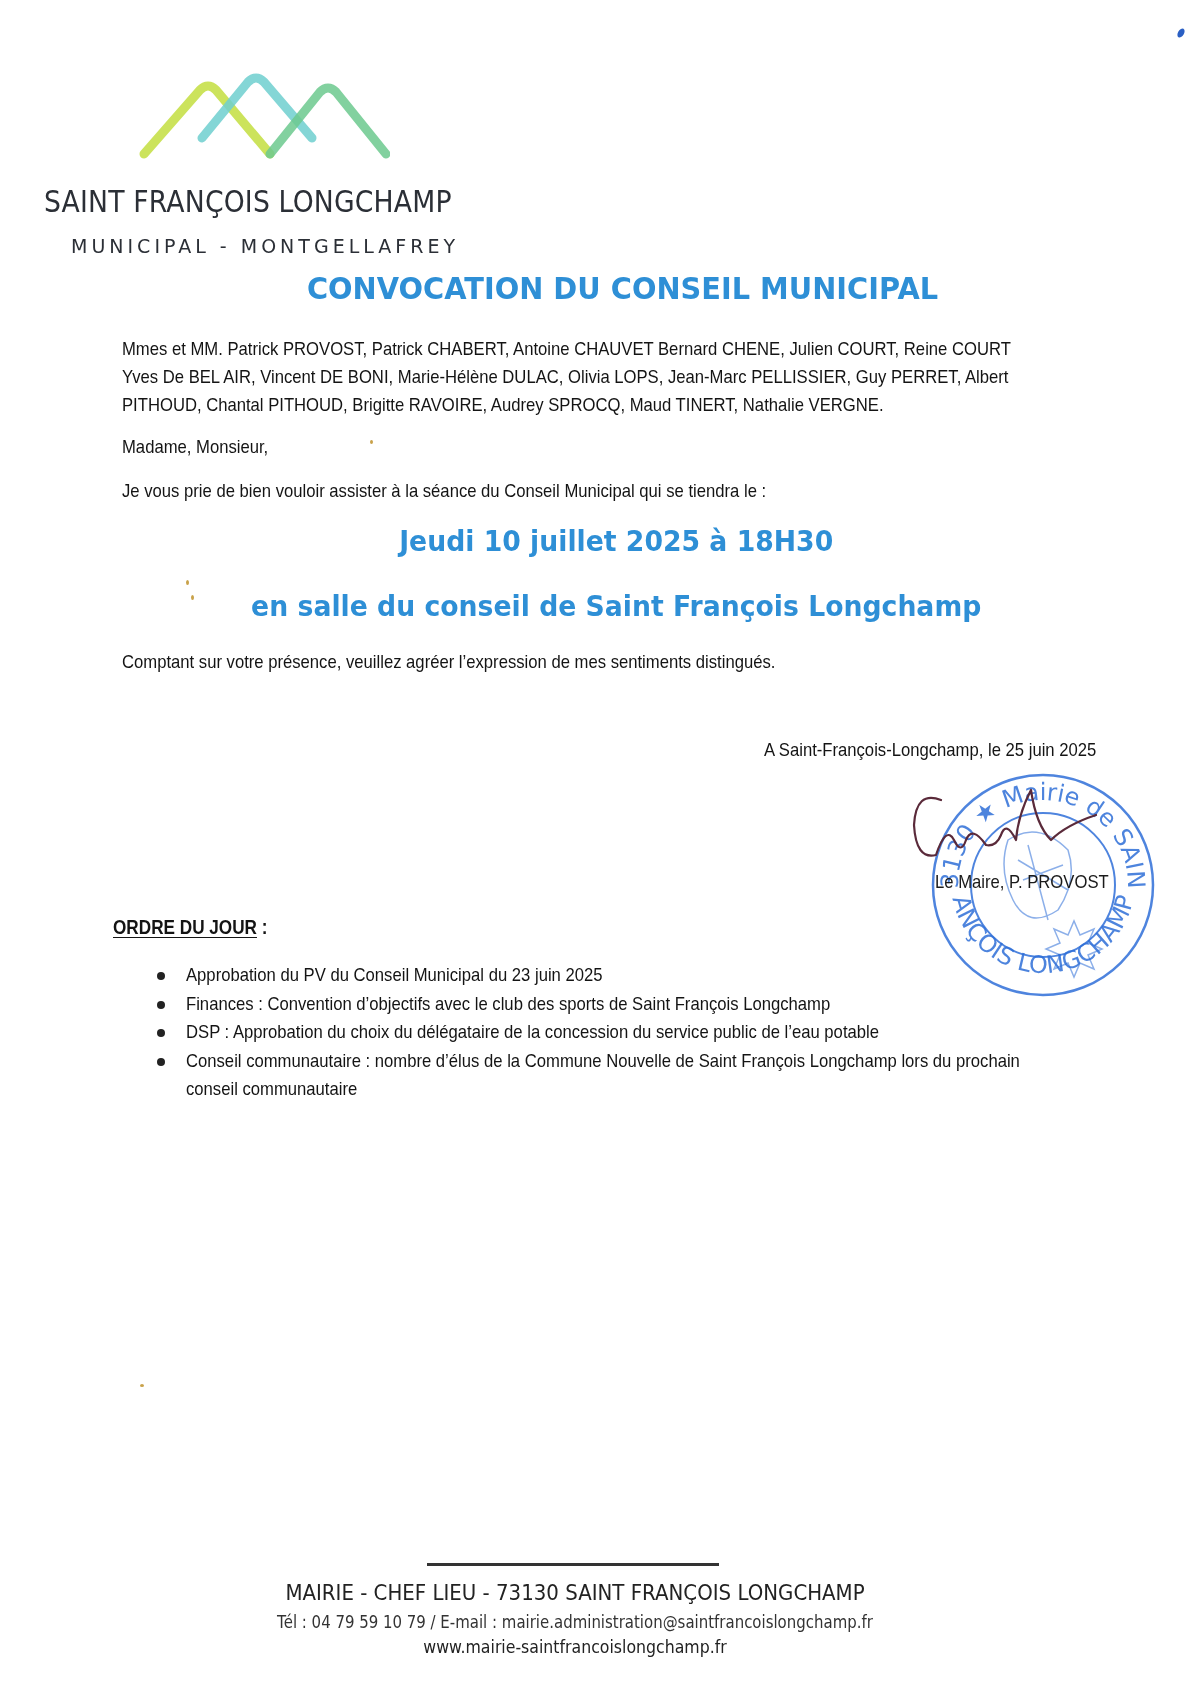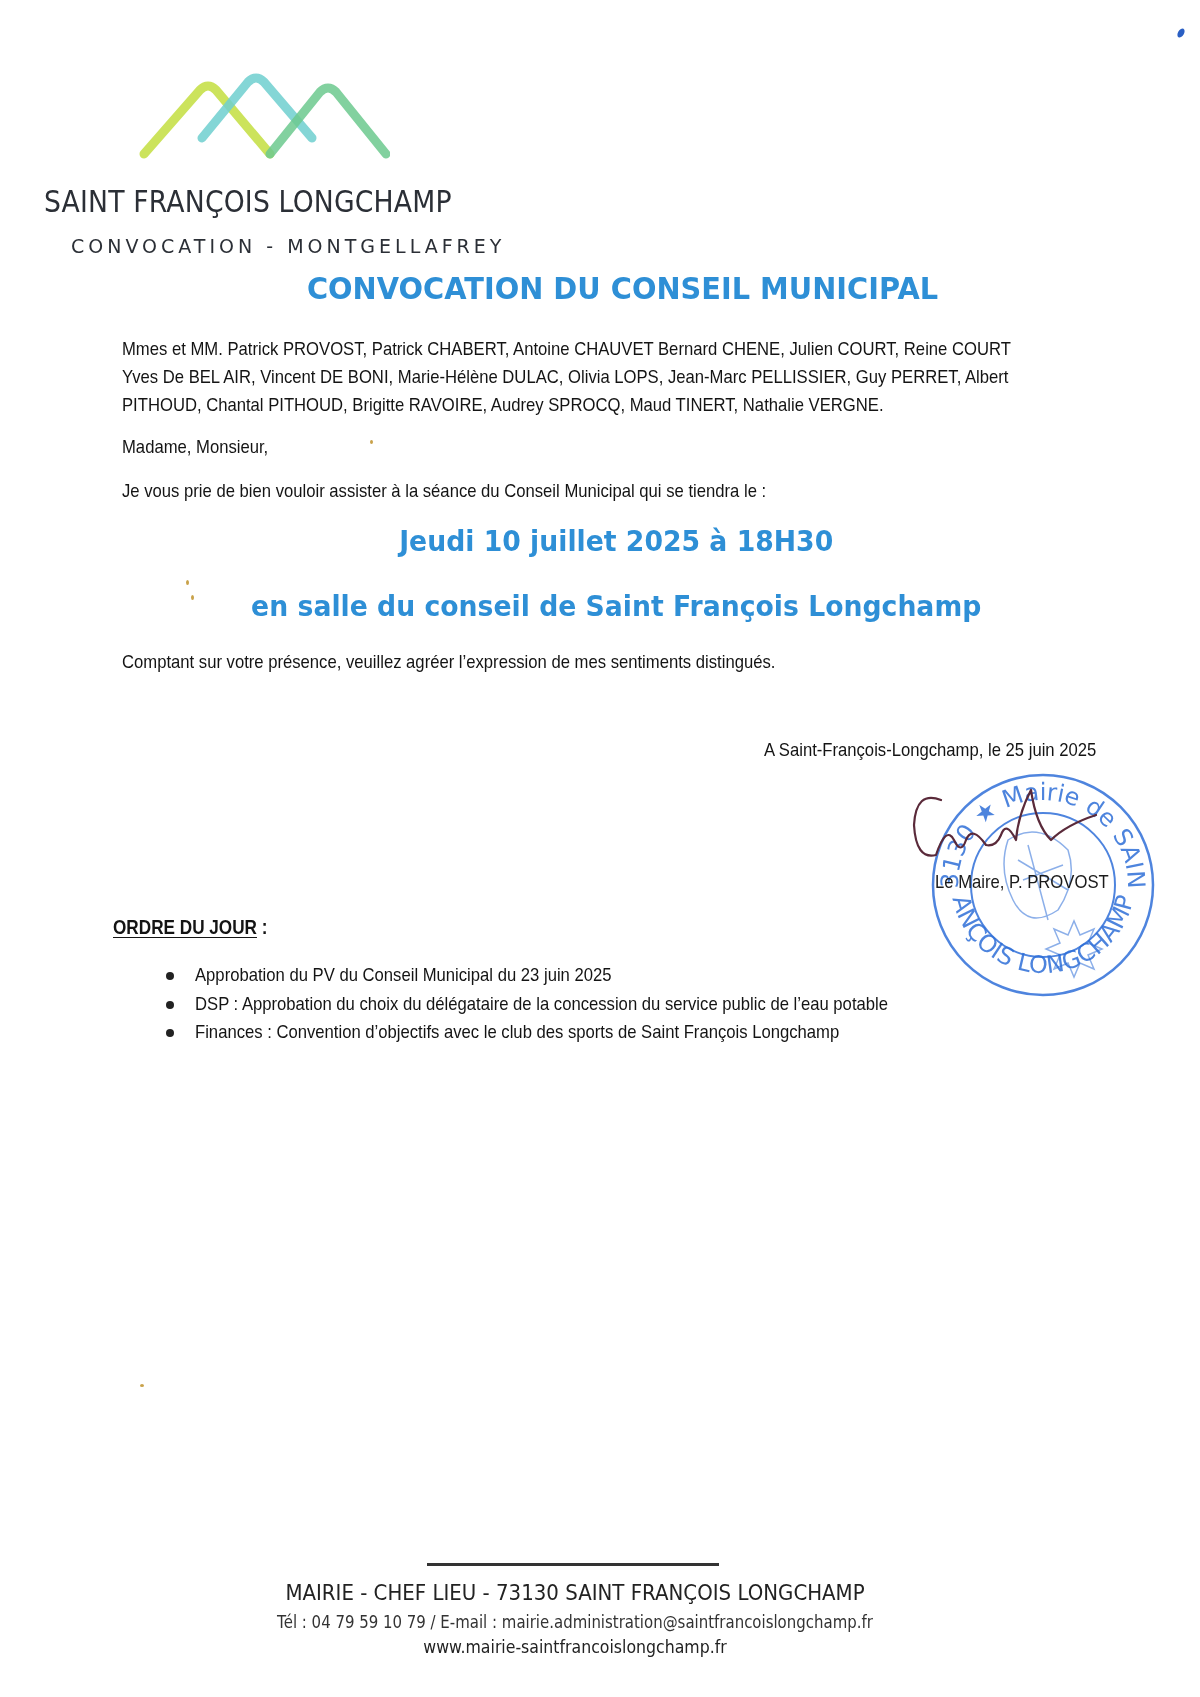--- a/index.html
+++ b/index.html
@@ -52,21 +52,21 @@
   #stamp { left: 928px; top: 770px; width: 230px; height: 230px; }
   #signature { left: 906px; top: 785px; width: 200px; height: 90px; }
   #mayor { left: 935px; top: 871px; font-size: 18.5px; white-space: nowrap; transform: scaleX(0.9); transform-origin: left top; }
 
   
   #agenda-title {
     left: 113px; top: 916px; font-size: 19.5px; font-weight: bold; color: #141414;
     transform: scaleX(0.88); transform-origin: left top; white-space: nowrap;
   }
   #agenda-title .u { text-decoration: underline; text-underline-offset: 3px; }
-  #agenda-list { left: 164px; top: 961px; width: 1000px; margin: 0; padding: 0; list-style: none; }
+  #agenda-list { left: 155px; top: 961px; width: 1000px; margin: 0; padding: 0; list-style: none; }
   #agenda-list li {
     position: relative; padding-left: 31px; font-size: 18.5px; line-height: 28.5px; color: #141414;
   }
   #agenda-list li .t { display: inline-block; transform: scaleX(0.9); transform-origin: left top; white-space: nowrap; }
   #agenda-list li .t2 { display: block; transform: scaleX(0.9); transform-origin: left top; white-space: nowrap; }
   #agenda-list li .bullet {
     position: absolute; left: 2px; top: 11px; width: 8px; height: 8px; border-radius: 50%; background: #222;
   }
 
   
@@ -89,21 +89,21 @@
 </style>
 </head>
 <body>
 
 <svg id="logo" class="abs" viewBox="0 0 260 100">
   <path d="M14 94 L70 30 Q78 22 86 30 L140 94" fill="none" stroke="#c6e04a" stroke-width="9" stroke-linecap="round" stroke-linejoin="round" opacity="0.9"></path>
   <path d="M72 78 L118 22 Q126 14 134 22 L182 78" fill="none" stroke="#6fcfcf" stroke-width="9" stroke-linecap="round" stroke-linejoin="round" opacity="0.85"></path>
   <path d="M140 94 L190 32 Q198 24 206 32 L256 94" fill="none" stroke="#6cc98e" stroke-width="9" stroke-linecap="round" stroke-linejoin="round" opacity="0.85"></path>
 </svg>
 <div id="org-name" class="abs">SAINT FRANÇOIS LONGCHAMP</div>
-<div id="org-sub" class="abs">CONVOCATION - MONTGELLAFREY</div>
+<div id="org-sub" class="abs">MUNICIPAL - MONTGELLAFREY</div>
 
 <div id="doc-title" class="abs">CONVOCATION DU CONSEIL MUNICIPAL</div>
 
 <div id="recipients" class="abs body-text">
   <div>Mmes et MM. Patrick PROVOST, Patrick CHABERT, Antoine CHAUVET Bernard CHENE, Julien COURT, Reine COURT</div>
   <div>Yves De BEL AIR, Vincent DE BONI, Marie-Hélène DULAC, Olivia LOPS, Jean-Marc PELLISSIER, Guy PERRET, Albert</div>
   <div>PITHOUD, Chantal PITHOUD, Brigitte RAVOIRE, Audrey SPROCQ, Maud TINERT, Nathalie VERGNE.</div>
 </div>
 
 <div id="salutation" class="abs body-text">Madame, Monsieur,</div>
@@ -138,22 +138,27 @@
 <svg id="signature" class="abs" viewBox="0 0 200 90">
   <path d="M35 15 Q10 5 8 40 Q10 75 30 70 Q40 40 48 55 Q55 70 60 55 Q66 40 80 60 Q90 62 95 50 Q100 35 110 55 Q112 30 125 5 Q130 40 145 55 Q160 40 190 30" fill="none" stroke="#5a2a3a" stroke-width="2.2" stroke-linecap="round" stroke-linejoin="round"></path>
 </svg>
 <div id="mayor" class="abs">Le Maire, P. PROVOST</div>
 
 <div id="agenda-title" class="abs">
   <span class="u">ORDRE DU JOUR</span><span> :</span>
 </div>
 <ul id="agenda-list" class="abs">
   <li><span class="bullet"></span><span class="t">Approbation du PV du Conseil Municipal du 23 juin 2025</span></li>
+  <li><span class="bullet"></span><span class="t">Finances : Convention d’objectifs avec le club des sports de Saint François Longchamp</span></li>
   <li><span class="bullet"></span><span class="t">DSP : Approbation du choix du délégataire de la concession du service public de l’eau potable</span></li>
-  <li><span class="bullet"></span><span class="t">Finances : Convention d’objectifs avec le club des sports de Saint François Longchamp</span></li>
+  <li>
+      <span class="bullet"></span>
+      <span class="t2">Conseil communautaire : nombre d’élus de la Commune Nouvelle de Saint François Longchamp lors du prochain</span>
+      <span class="t2">conseil communautaire</span>
+    </li>
 </ul>
 
 <div id="footer-rule" class="abs"></div>
 <div id="footer-address" class="abs">
     <span class="center-shift">MAIRIE - CHEF LIEU - 73130 SAINT FRANÇOIS LONGCHAMP</span>
   </div>
 <div id="footer-contact" class="abs">
     <span class="center-shift">Tél : 04 79 59 10 79 / E-mail : mairie.administration@saintfrancoislongchamp.fr</span>
   </div>
 <div id="footer-web" class="abs">

